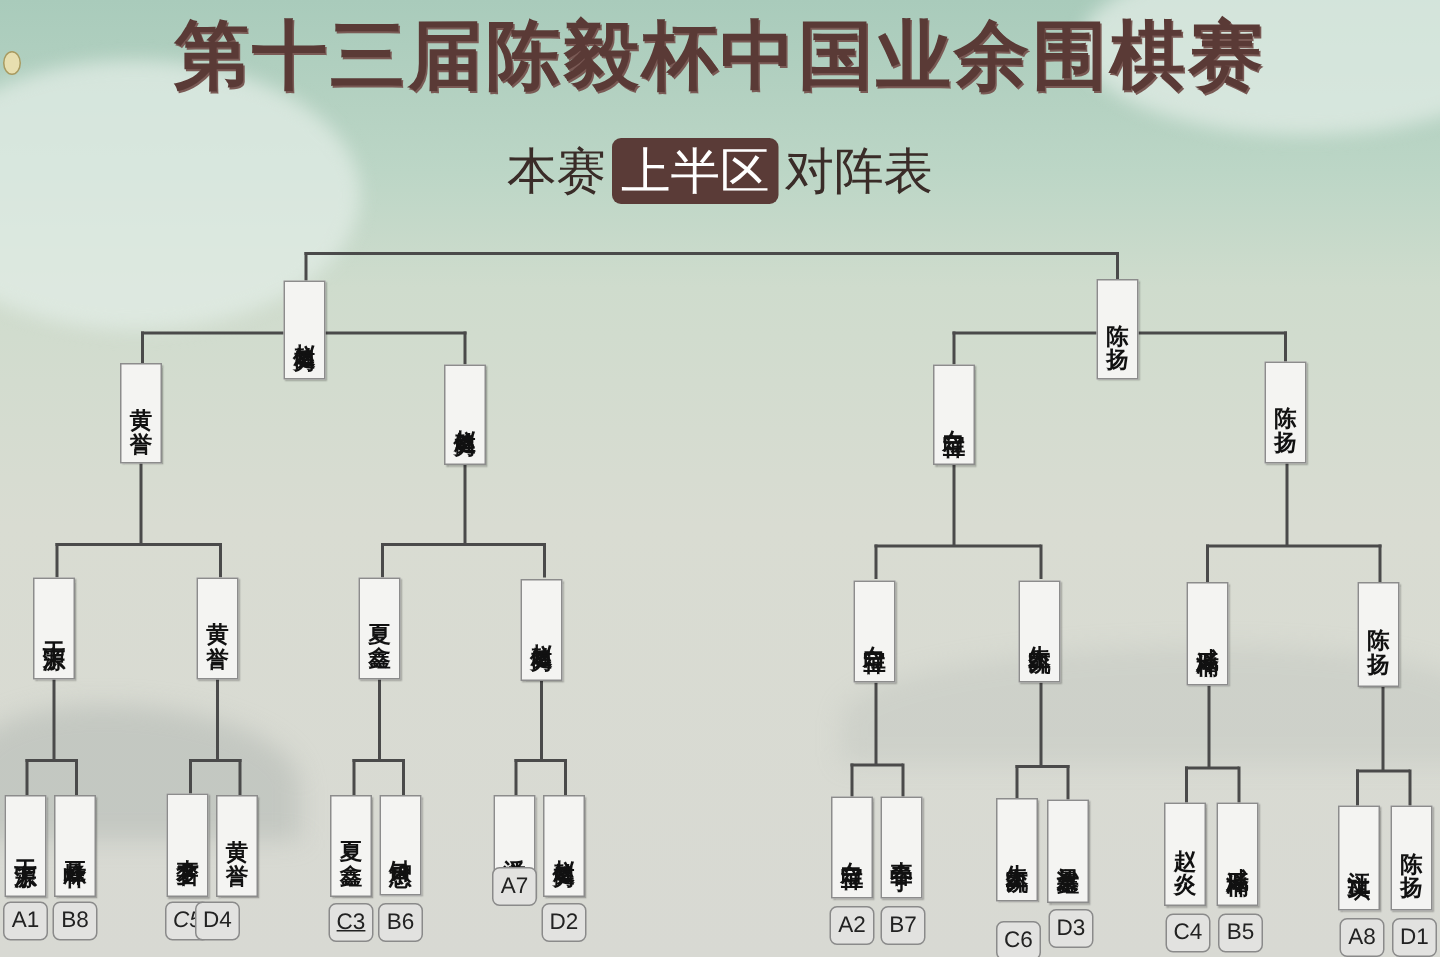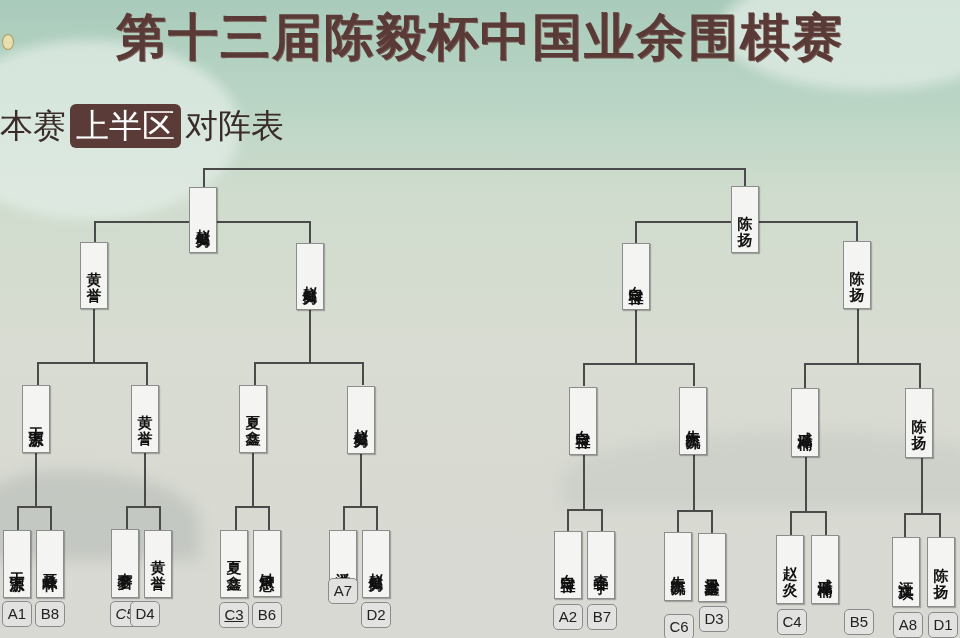--- a/index.html
+++ b/index.html
@@ -4,21 +4,21 @@
 <style>
   html,body{margin:0;padding:0;}
   body{width:960px;height:638px;position:relative;overflow:hidden;
     font-family:"DejaVu Sans","Liberation Sans",sans-serif;
     background:linear-gradient(180deg,#a9cbbb 0%,#bcd6c6 18%,#cfdccd 30%,#d9dcd2 55%,#d8d9d3 100%);}
   .cloud{position:absolute;border-radius:50%;background:rgba(226,236,230,0.75);filter:blur(6px);}
   .mount{position:absolute;background:rgba(170,178,172,0.45);filter:blur(8px);}
   .title{position:absolute;left:0;top:0;width:960px;text-align:center;top:2px;
     font-size:50px;font-weight:bold;color:#5a3a36;letter-spacing:2px;line-height:70px;
     text-shadow:1px 1px 0 #7a5a55;}
-  .subtitle{position:absolute;top:92px;left:0;width:960px;text-align:left;font-size:33px;color:#3a2c28;line-height:44px;margin-top:12px;}
+  .subtitle{position:absolute;top:92px;left:0;width:960px;text-align:center;font-size:33px;color:#3a2c28;line-height:44px;}
   .subtitle .hl{display:inline-block;background:#5a3b37;color:#fff;border-radius:6px;padding:0 6px;margin:0 4px;}
   .ln{position:absolute;background:#4a4a4a;}
   .box{position:absolute;width:28px;background:#f4f4f2;border:1.5px solid #8c8c8c;box-shadow:1px 1px 1px rgba(0,0,0,0.25);
     display:flex;flex-direction:column;align-items:center;justify-content:center;box-sizing:border-box;}
   .box span{display:block;font-size:15px;font-weight:bold;color:#111;line-height:20px;writing-mode:vertical-rl;text-orientation:upright;letter-spacing:2px;}
   .box.two span{letter-spacing:16px;}
   .tag{position:absolute;width:30px;height:26px;border:1.5px solid #8a8a8a;border-radius:5px;background:#e2e2e0;
     box-sizing:border-box;font-size:15px;color:#222;text-align:center;line-height:24px;font-family:"Liberation Sans",sans-serif;}
   .sprout{position:absolute;left:2px;top:34px;width:10px;height:14px;border-radius:50%;background:#e8dfb0;border:1px solid #a89a60;}
 </style>
@@ -213,15 +213,15 @@
 <div class="tag" style="left:219px;top:602px;text-decoration:underline;">C3</div>
 <div class="tag" style="left:252px;top:602px;">B6</div>
 <div class="tag" style="left:328px;top:578px;">A7</div>
 <div class="tag" style="left:361px;top:602px;">D2</div>
 
 <div class="tag" style="left:553px;top:604px;">A2</div>
 <div class="tag" style="left:587px;top:604px;">B7</div>
 <div class="tag" style="left:664px;top:614px;">C6</div>
 <div class="tag" style="left:699px;top:606px;">D3</div>
 <div class="tag" style="left:777px;top:609px;">C4</div>
-<div class="tag" style="left:812px;top:609px;margin-left:32px;">B5</div>
+<div class="tag" style="left:812px;top:609px;">B5</div>
 <div class="tag" style="left:893px;top:612px;">A8</div>
 <div class="tag" style="left:928px;top:612px;">D1</div>
 
 </body></html>

